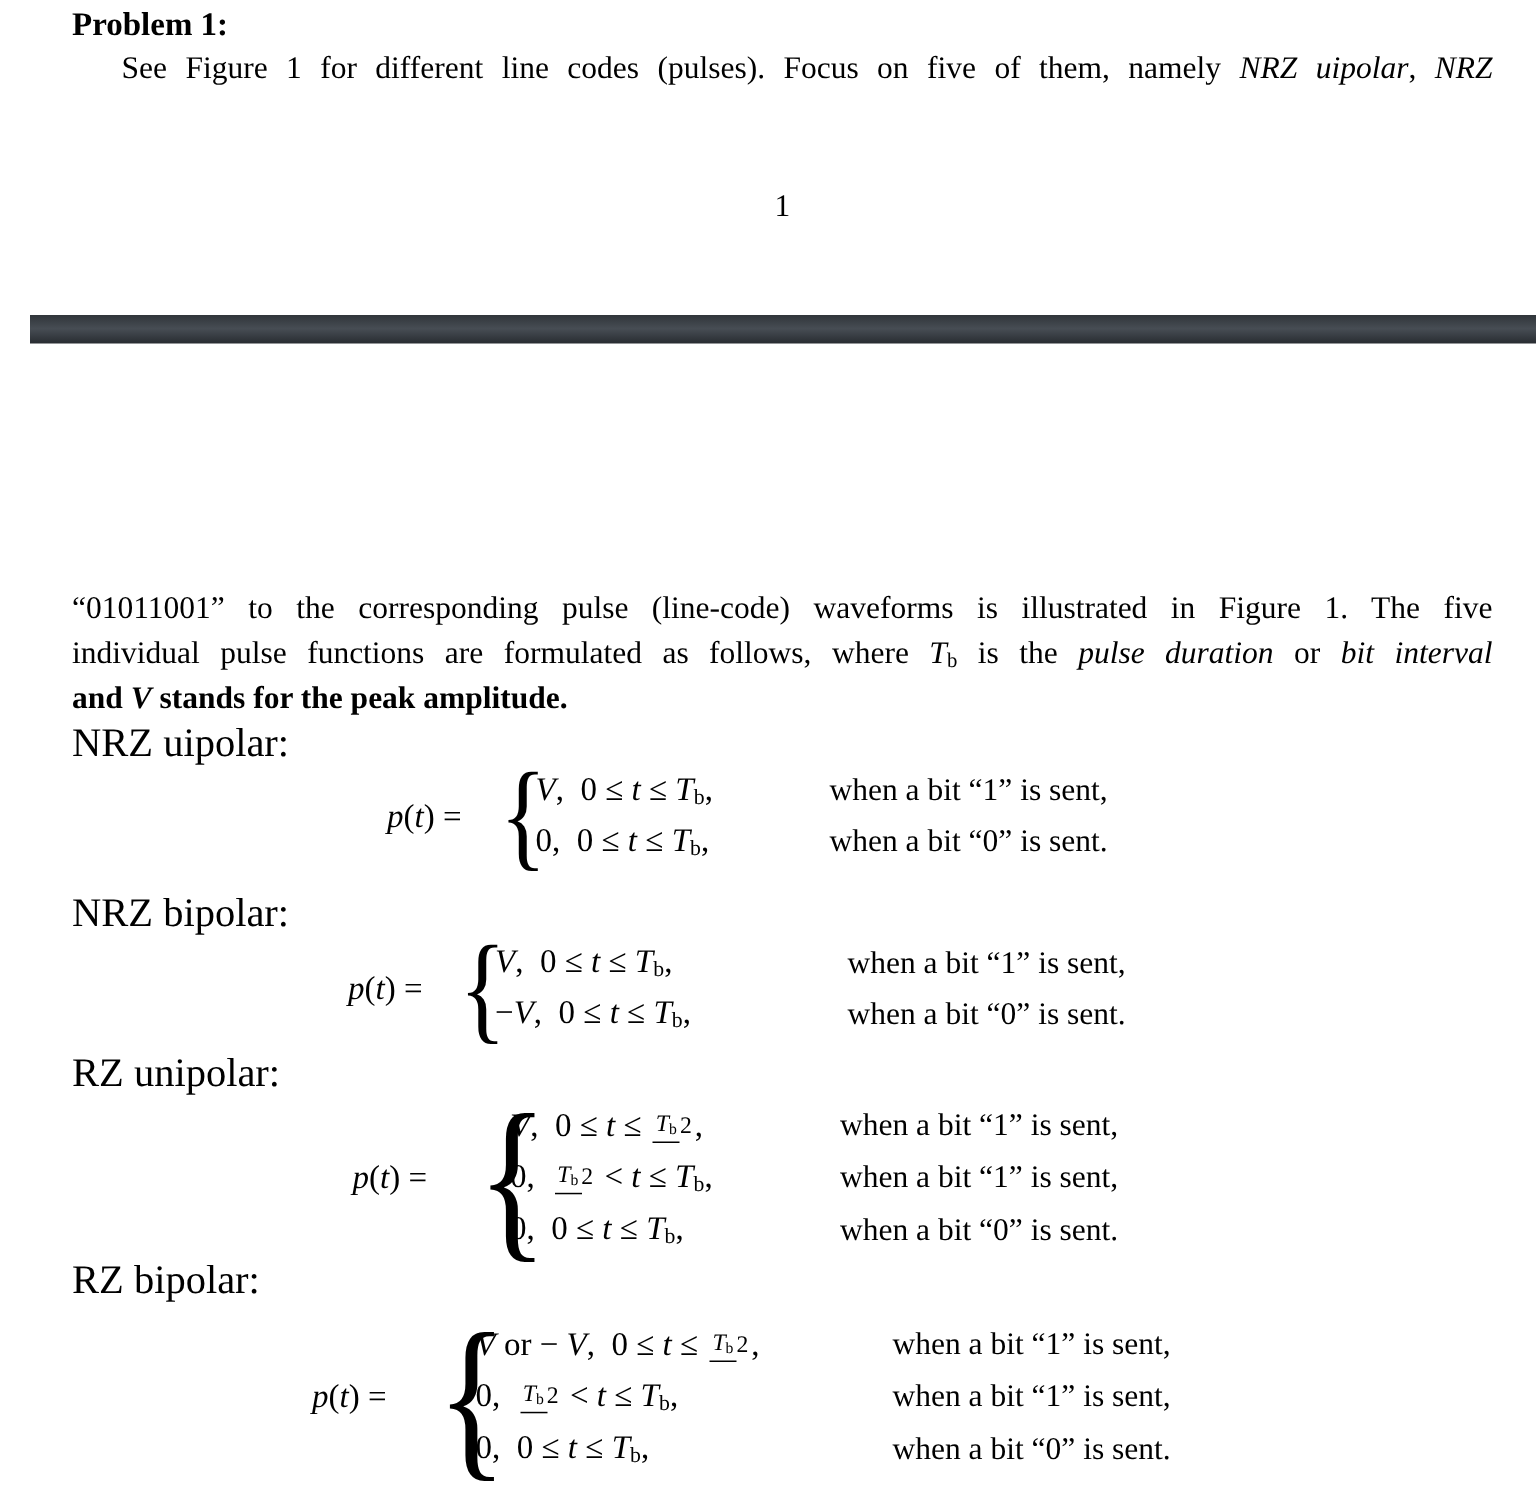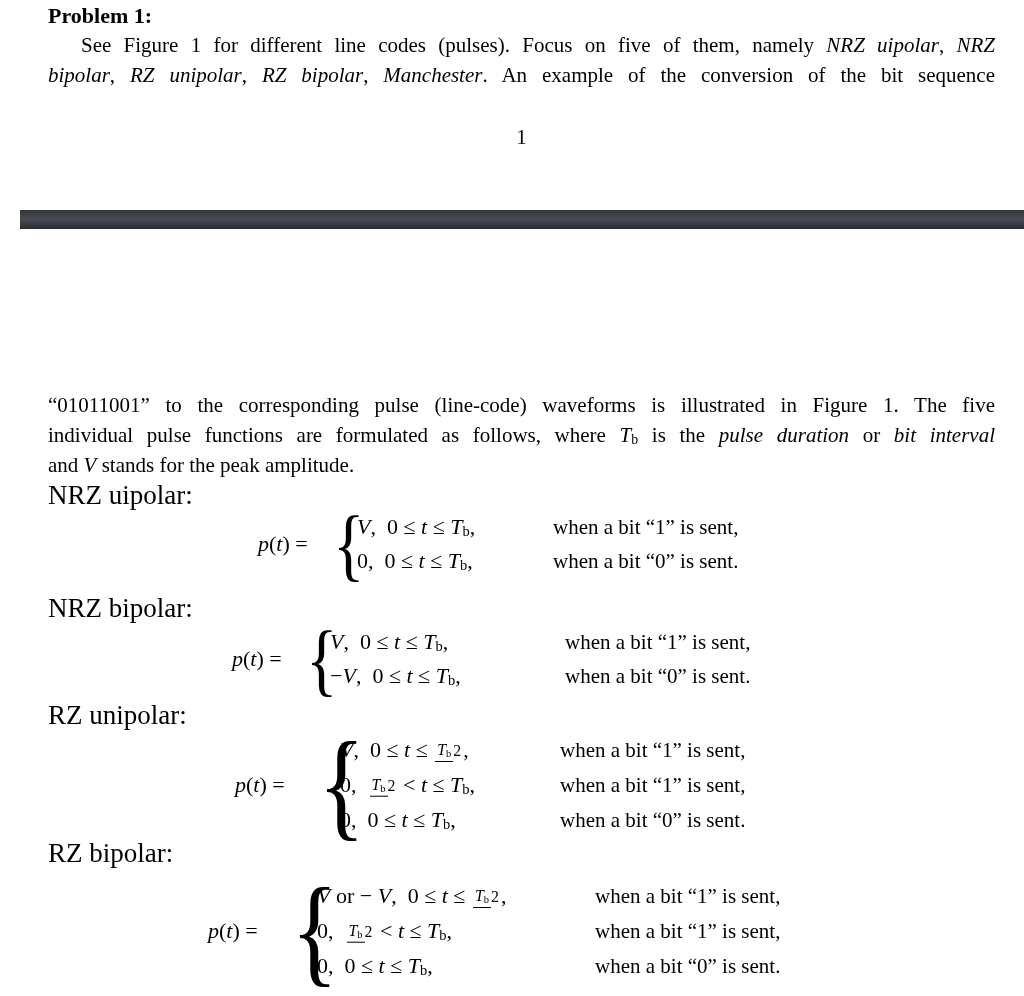--- a/index.html
+++ b/index.html
@@ -8,21 +8,21 @@
     background:var(--background,#fff);color:var(--text,#000);
     font-family:"Liberation Serif",serif;
     margin-left:20px;
   }
   .pline{
     position:absolute;left:28px;width:947px;
     font-size:21px;line-height:30px;
     text-align:justify;text-align-last:justify;
     white-space:normal;
   }
-  .pline.nojust{text-align-last:left;}
+  .pline.nojust{text-align-last:left;font-weight:bold;}
   .pline.indent{padding-left:33px;width:914px;}
   .heading{
     position:absolute;left:28px;top:1px;
     font-size:22px;line-height:30px;font-weight:bold;
   }
   .pagenum{
     position:absolute;left:28px;top:122px;width:947px;
     font-size:21px;line-height:30px;text-align:center;
   }
   .divider{
@@ -67,21 +67,20 @@
   .frac .fd{padding-top:1px;}
 </style>
 </head>
 <body>
 
 <div class="page">
 
   <div class="heading">Problem 1:</div>
 
   <div class="pline indent" style="top:30px"><span>See Figure 1 for different line codes (pulses). Focus on five of them, namely </span><span class="mi">NRZ uipolar</span><span>, </span><span class="mi">NRZ</span></div>
-  <div class="pline" style="top:60px"><span class="mi">bipolar</span><span>, </span><span class="mi">RZ unipolar</span><span>, </span><span class="mi">RZ bipolar</span><span>, </span><span class="mi">Manchester</span><span>. An example of the conversion of the bit sequence</span></div>
 
   <div class="pagenum">1</div>
 
   <div class="divider"></div>
 
   <div class="pline" style="top:390px"><span>“01011001” to the corresponding pulse (line-code) waveforms is illustrated in Figure 1. The five</span></div>
   <div class="pline" style="top:420px"><span>individual pulse functions are formulated as follows, where </span><span class="mi">T</span><span class="sb">b</span><span> is the </span><span class="mi">pulse duration</span><span> or </span><span class="mi">bit interval</span></div>
   <div class="pline nojust" style="top:450px"><span>and </span><span class="mi">V</span><span> stands for the peak amplitude.</span></div>
 
   <div class="slabel" style="top:480px">NRZ uipolar:</div>

